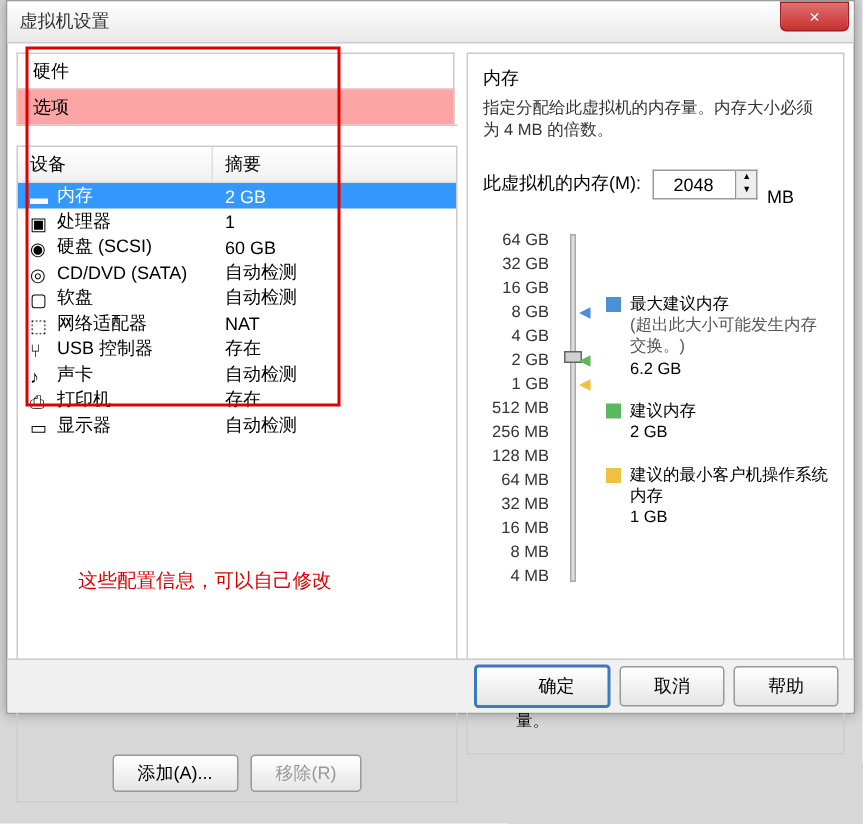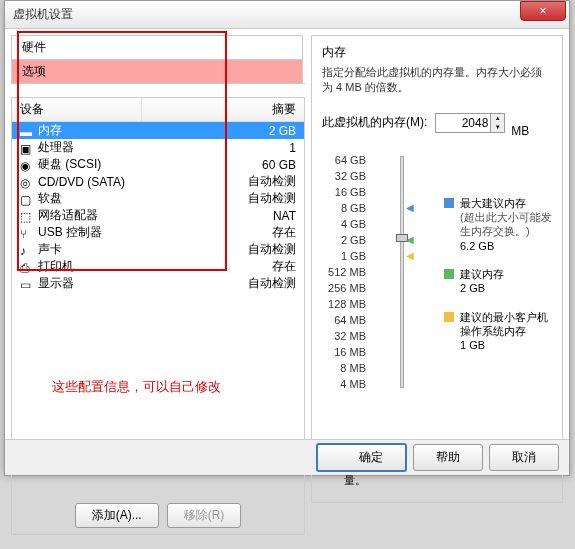--- a/index.html
+++ b/index.html
@@ -10,41 +10,41 @@
 .close-btn { position: absolute; right: 3px; top: 0; width: 46px; height: 20px; background: linear-gradient(#e07070, #c83030); border: 1px solid #a02020; border-radius: 0 0 4px 4px; display: flex; align-items: center; justify-content: center; color: #fff; font-size: 12px; }
 .content { display: flex; padding: 6px; height: 480px; }
 .left-panel { width: 294px; margin-right: 6px; }
 .redbox { border: 2px solid #e00000; width: 210px; height: 240px; position: absolute; left: 12px; top: 30px; pointer-events: none; z-index: 5; }
 .tabs { display: flex; border-bottom: 1px solid #ccc; margin-bottom: 13px; flex-direction: column; }
 .tab { padding: 3px 10px; font-size: 12px; border: 1px solid #ccc; border-bottom: none; background: #fca5a5; margin-right: 2px; }
 .tab.active { background: #fff; border-bottom: 1px solid #fff; margin-bottom: -1px; }
 .device-table { border: 1px solid #ccc; height: 438px; position: relative; }
 .table-header { display: flex; background: linear-gradient(#fff, #f0f0f0); border-bottom: 1px solid #ddd; font-size: 12px; }
 .col-device { width: 130px; padding: 3px 8px; border-right: 1px solid #ddd; }
-.col-summary { flex: 1; padding: 3px 8px; text-align: right; }
+.col-summary { flex: 1; padding: 3px 8px; }
 .table-body { }
 .row { display: flex; font-size: 12px; height: 17px; align-items: center; }
 .row.selected { background: #3399ff; color: #fff; }
 .row .col-device { display: flex; align-items: center; border: none; }
 .row .col-summary { border: none; }
 .dev-icon { width: 14px; height: 12px; margin-right: 4px; display: inline-block; }
 .note { color: #e00000; font-size: 13px; position: absolute; left: 40px; top: 280px; }
 .left-buttons { position: absolute; bottom: 6px; left: 0; right: 0; display: flex; justify-content: center; gap: 8px; }
 .btn { padding: 3px 16px; font-size: 12px; background: linear-gradient(#fff, #e5e5e5); border: 1px solid #999; border-radius: 3px; }
 .btn:disabled { color: #999; }
 .right-panel { flex: 1; border: 1px solid #ccc; padding: 8px 10px; font-size: 12px; position: relative; }
 .mem-title { font-size: 12px; margin-bottom: 4px; }
 .mem-desc { font-size: 11px; color: #333; margin-bottom: 12px; line-height: 1.4; }
 .mem-input-row { display: flex; align-items: center; margin-bottom: 14px; }
 .mem-label { font-size: 12px; margin-right: 8px; }
-.mem-input { width: 56px; height: 20px; border: 1px solid #999; text-align: right; padding-right: 2px; font-size: 12px; }
+.mem-input { width: 56px; height: 20px; border: 1px solid #999; text-align: center; padding-right: 2px; font-size: 12px; }
 .spinner { width: 14px; height: 20px; display: flex; flex-direction: column; border: 1px solid #999; border-left: none; }
 .spinner div { flex: 1; display: flex; align-items: center; justify-content: center; font-size: 6px; background: #eee; }
 .mem-unit { margin-left: 6px; margin-top: 16px; }
-.slider-area { display: flex; gap: 20px; }
+.slider-area { display: flex; }
 .tick-labels { width: 44px; text-align: right; font-size: 11px; color: #333; }
 .tick-labels div { height: 16px; line-height: 16px; }
 .slider-track { width: 28px; position: relative; margin-left: 4px; }
 .track-line { position: absolute; left: 10px; top: 4px; bottom: 4px; width: 4px; background: #ddd; border: 1px solid #aaa; }
 .marker { position: absolute; left: 16px; font-size: 10px; }
 .thumb { position: absolute; left: 6px; width: 12px; height: 8px; background: #d0d0d0; border: 1px solid #666; }
 .legend { flex: 1; margin-left: 6px; font-size: 11px; }
 .legend-item { margin-bottom: 14px; display: flex; }
 .legend-box { width: 10px; height: 10px; margin-right: 6px; margin-top: 2px; flex-shrink: 0; }
 .legend-text { line-height: 1.3; }
@@ -223,16 +223,16 @@
       </div>
       <div class="info-area">
         <div class="info-icon">i</div>
         <div>虚拟机最多将此内存的 1 GB 用作图形内存。您可以在"显示器"设置页面中更改此数量。</div>
       </div>
     </div>
   </div>
 
   <div class="footer">
     <button class="btn primary">确定</button>
+    <button class="btn">取消</button>
     <button class="btn">帮助</button>
-    <button class="btn">取消</button>
   </div>
 </div>
 
 </body></html>

